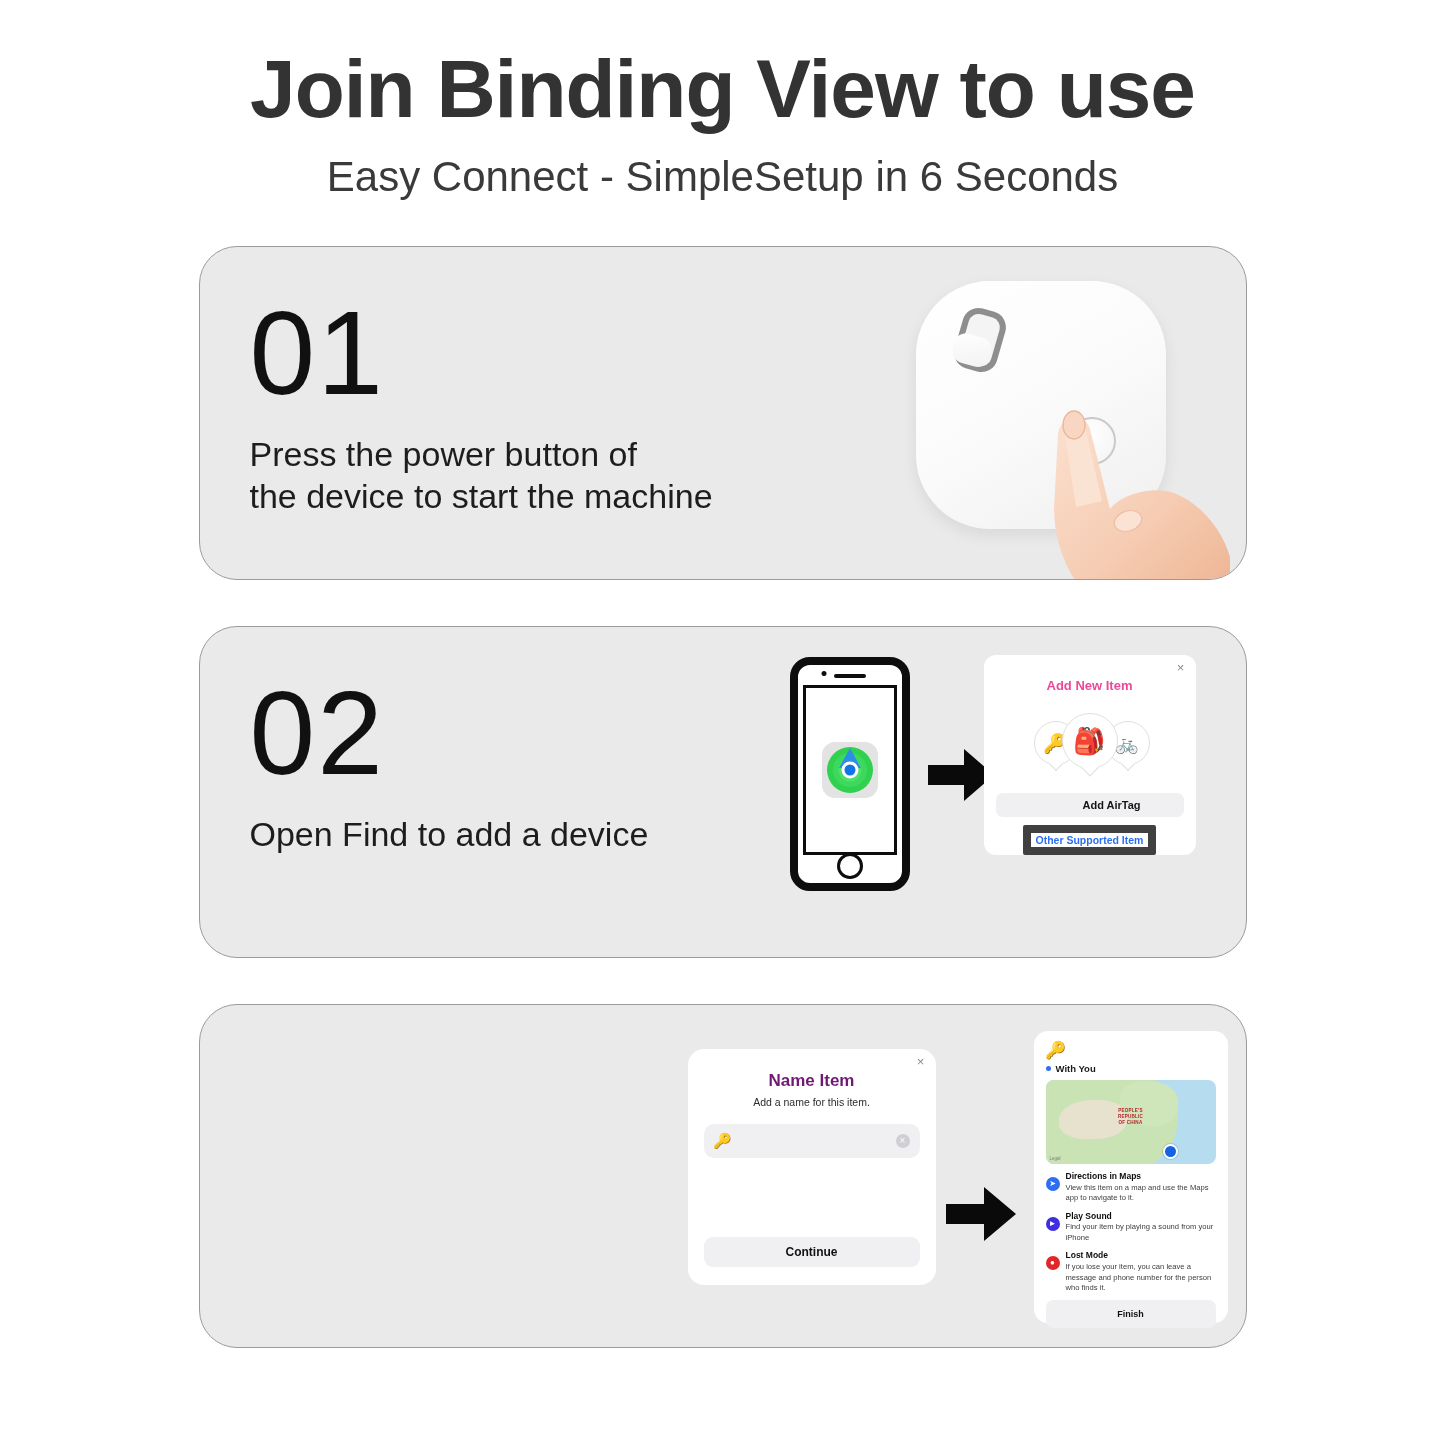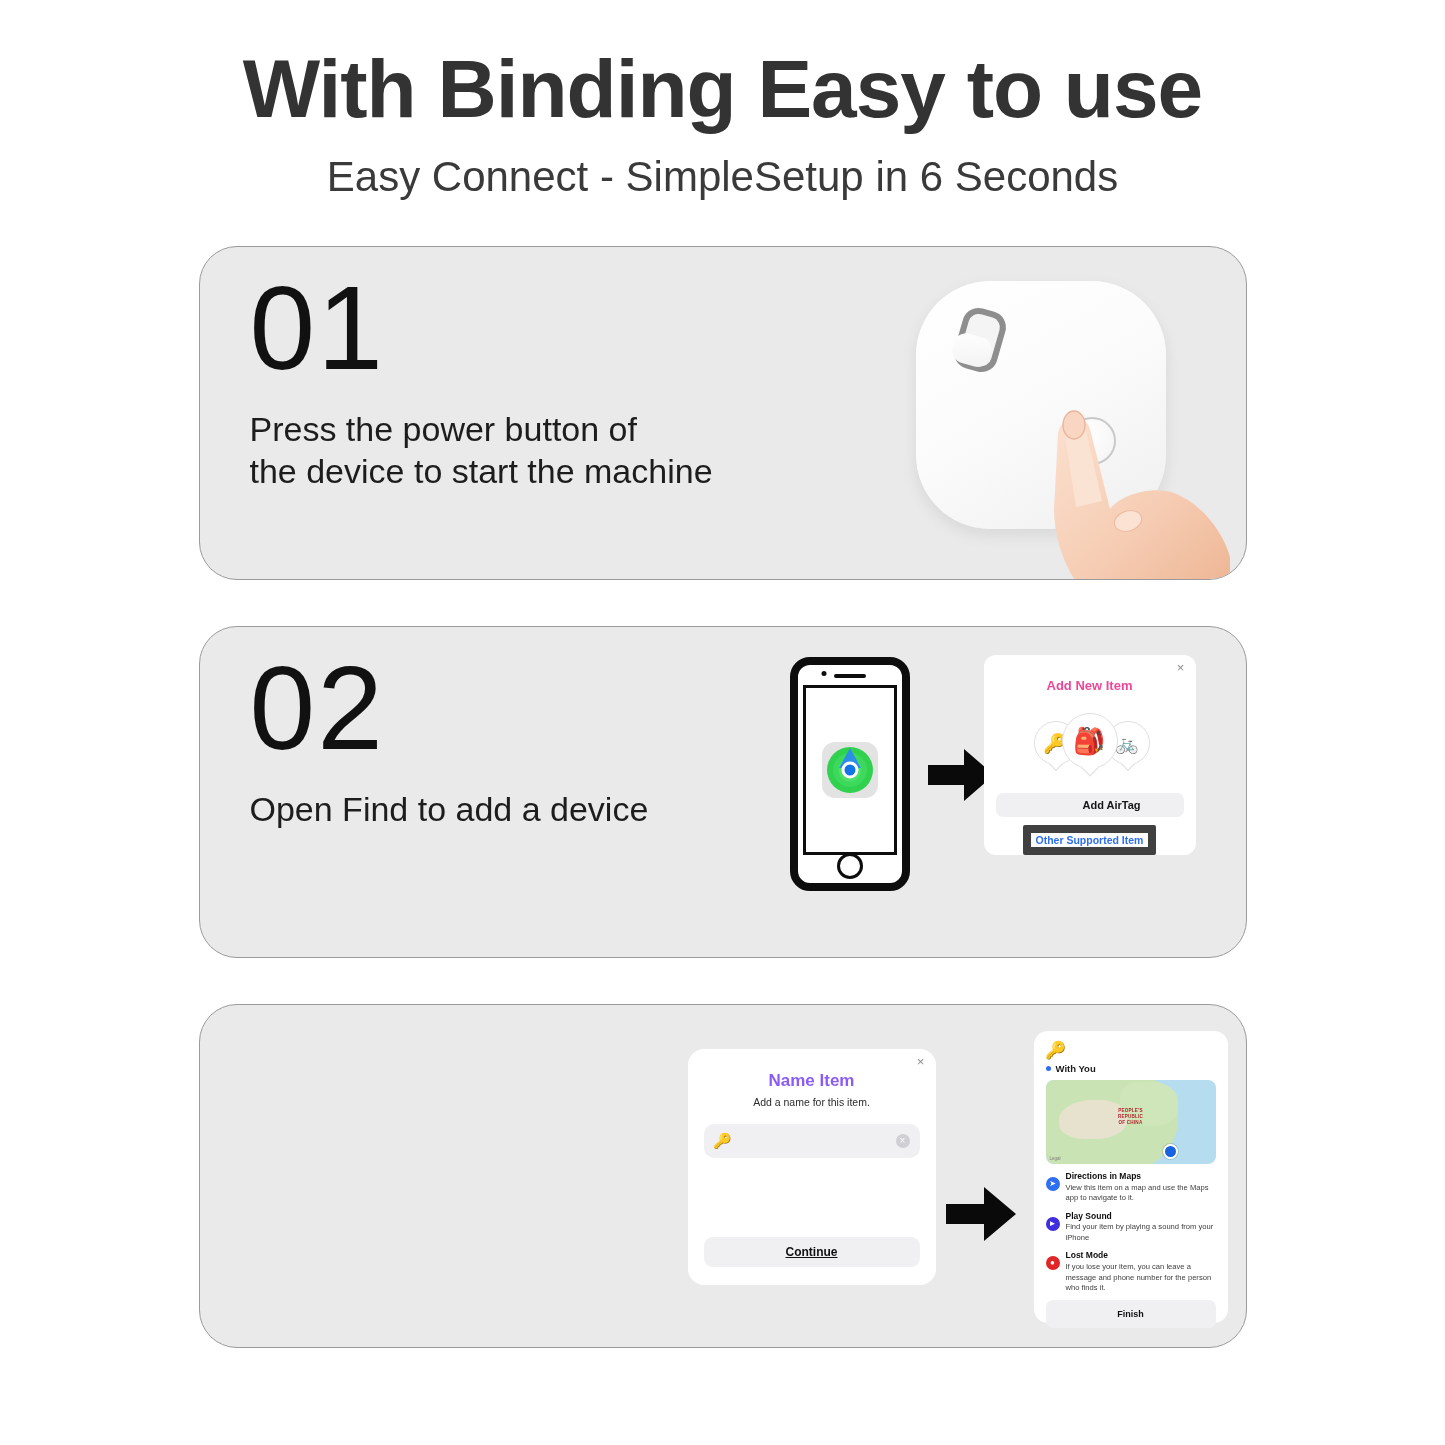--- a/index.html
+++ b/index.html
@@ -46,21 +46,21 @@
     box-sizing: border-box;
     overflow: hidden;
   }
   .card-1 { height: 334px; }
   .card-2 { height: 332px; }
   .card-3 { height: 344px; }
 
   .step-left {
     position: absolute;
     left: 50px;
-    top: 22px;
+    top: 47px;
   }
   .step-number {
     font-size: 118px;
     font-weight: 400;
     line-height: 1;
     color: #111111;
     letter-spacing: 2px;
   }
   .step-desc {
     margin-top: 22px;
@@ -342,21 +342,21 @@
     height: 236px;
     background: #ffffff;
     border-radius: 16px;
     box-sizing: border-box;
     padding: 14px 16px;
   }
   .name-title {
     text-align: center;
     font-size: 17px;
     font-weight: bold;
-    color: #8b5cf6;
+    color: #701a75;
     margin-top: 8px;
   }
   .name-sub {
     text-align: center;
     font-size: 10.5px;
     color: #2c2c2c;
     margin-top: 5px;
   }
   .name-field {
     position: relative;
@@ -390,21 +390,20 @@
     bottom: 18px;
     height: 30px;
     background: #f0f0f3;
     border-radius: 9px;
     display: flex;
     align-items: center;
     justify-content: center;
     font-size: 12px;
     font-weight: bold;
     color: #111;
-    text-decoration: underline;
   }
 
   .detail-phone {
     position: absolute;
     right: 0;
     top: 0;
     width: 194px;
     height: 292px;
     background: #ffffff;
     border-radius: 14px;
@@ -538,21 +537,21 @@
     justify-content: center;
     font-size: 9px;
     font-weight: bold;
     color: #111;
   }
 </style>
 </head>
 <body>
 
 <div class="header">
-  <h1 class="page-title">With Binding Easy to use</h1>
+  <h1 class="page-title">Join Binding View to use</h1>
   <p class="page-subtitle">Easy Connect - SimpleSetup in 6 Seconds</p>
 </div>
 
 <div class="cards">
 
   <div class="step-card card-1">
     <div class="step-left">
       <div class="step-number">01</div>
       <div class="step-desc">Press the power button of
 the device to start the machine</div>

